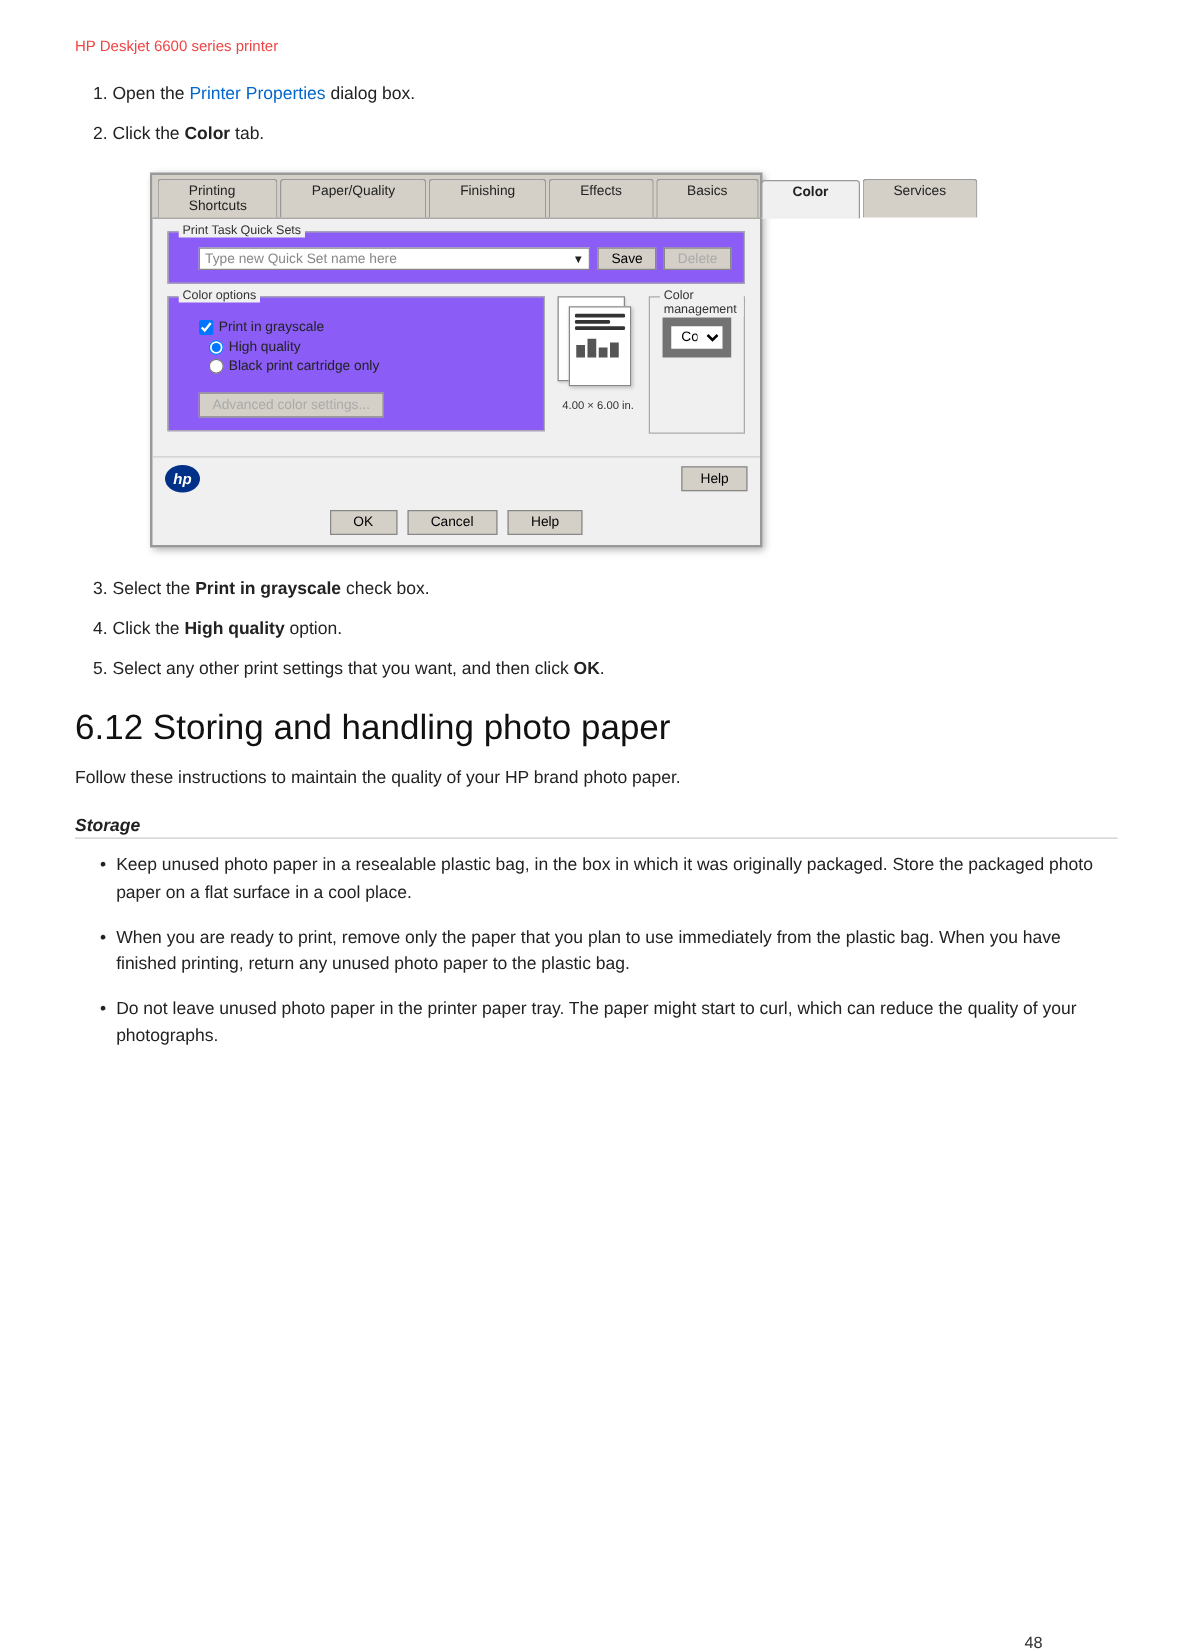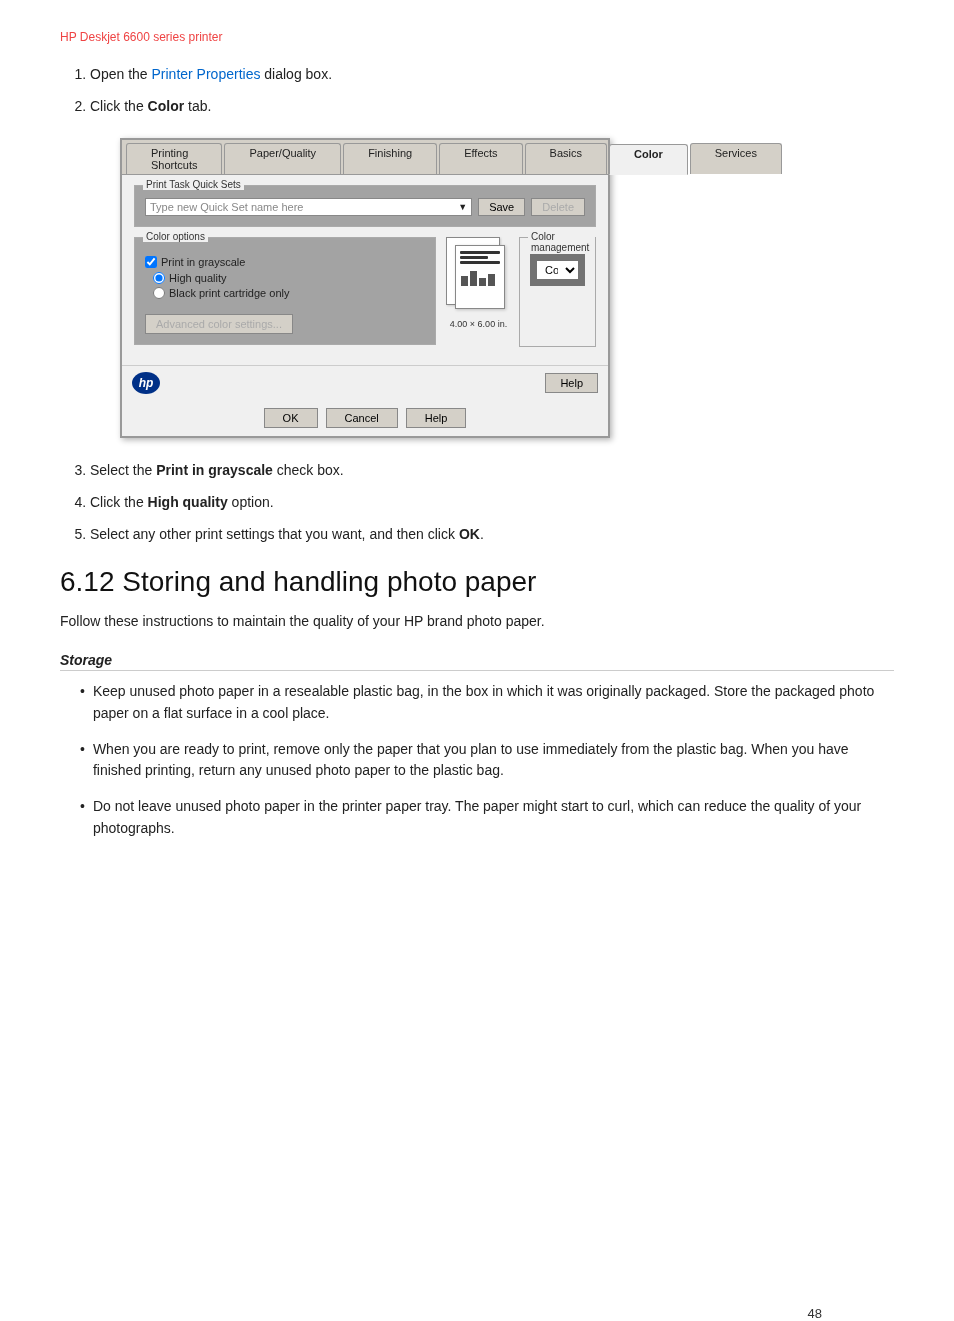--- a/index.html
+++ b/index.html
@@ -70,22 +70,22 @@
       position: relative;
       bottom: -1px;
       border-bottom: 1px solid #f0f0f0;
     }
     .dialog-body {
       padding: 10px 12px;
     }
     .section-box {
       border: 1px solid #aaa;
       margin-bottom: 10px;
-      background: #a3a3a3;
-      padding: 8px 10px 10px 10px;
+      background: #8b5cf6;
+      padding: 8px 10px 10px 24px;
       position: relative;
     }
     .section-label {
       font-size: 10px;
       color: #333;
       background: #f0f0f0;
       position: absolute;
       top: -7px;
       left: 8px;
       padding: 0 3px;
@@ -237,21 +237,21 @@
     }
     .bullet-list li::before {
       content: "•";
       flex-shrink: 0;
       margin-top: 0;
     }
 
     .page-number {
       position: absolute;
       bottom: 30px;
-      right: 72px;
+      right: 60px;
       font-size: 13px;
       color: #333;
     }
     .page-wrapper {
       position: relative;
       min-height: 1321px;
     }
   </style>
 </head>
 <body>

